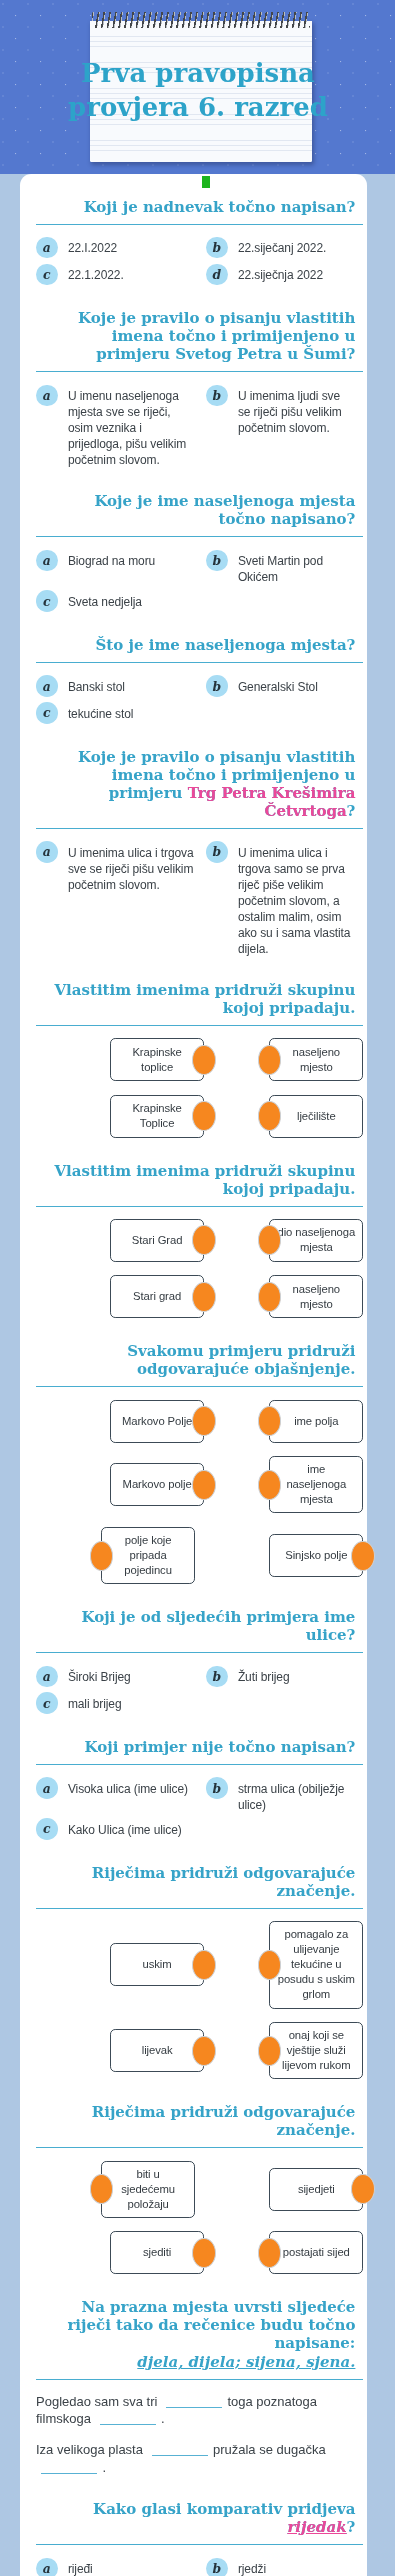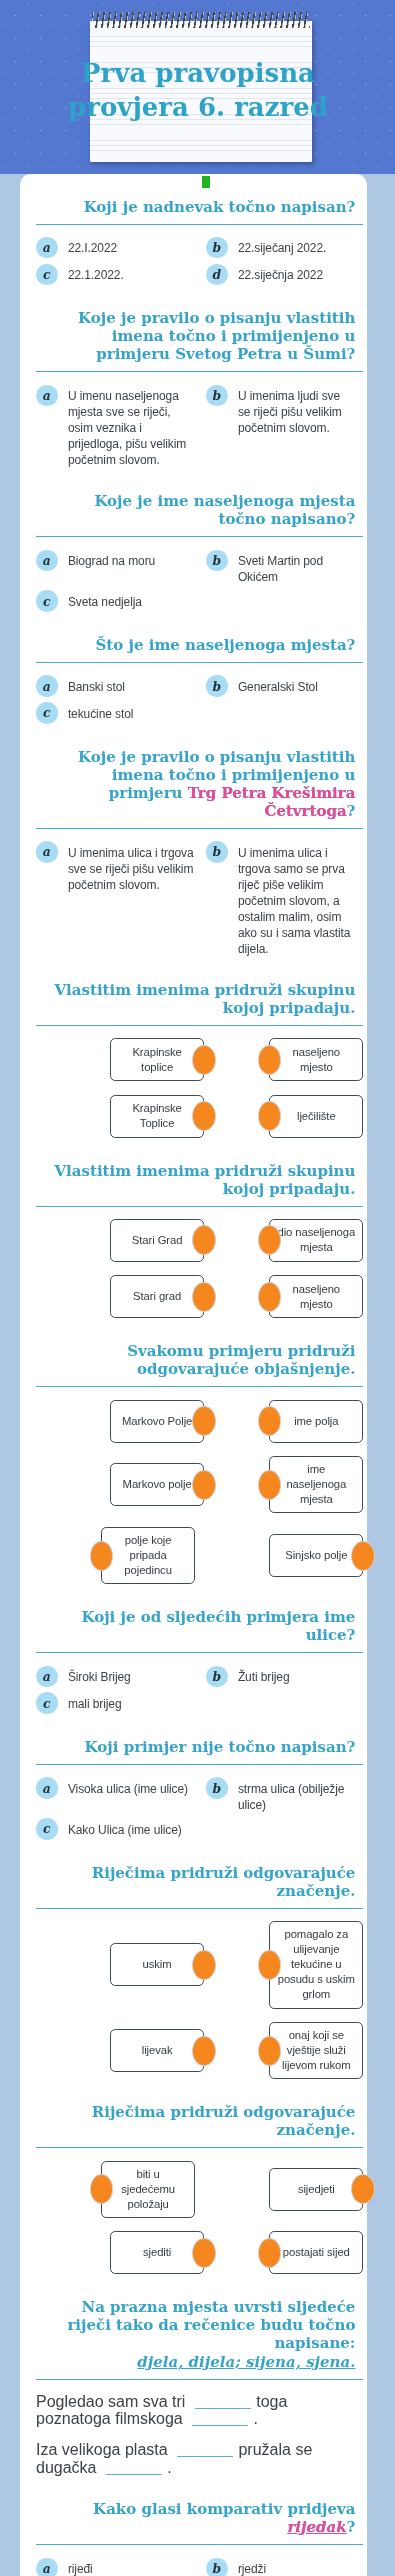--- a/index.html
+++ b/index.html
@@ -81,21 +81,21 @@
   }
   .mbox-left{margin-left:74px;}
   .mbox-right{margin-left:65px;}
   .mdot{
     position:absolute;top:50%;width:21.6px;height:28px;border-radius:50%;
     background:#f6871f;border:1px solid #ccd0d5;cursor:pointer;
   }
   .mdot-r{right:-12.4px;transform:translateY(-50%);}
   .mdot-l{left:-12.4px;transform:translateY(-50%);}
   
-  .fill-line{margin:0 0 13.4px 0;font-size:16px;color:#3b4248;line-height:17.5px;}
+  .fill-line{margin:0 0 13.4px 0;font-size:13px;color:#3b4248;line-height:17.5px;}
   .blank{
     display:inline-block;width:56px;height:11.3px;margin:0 5.2px;
     border-bottom:1px solid #58b2d4;vertical-align:-2.1px;cursor:text;
   }
 </style>
 </head>
 <body>
 
 <div class="page">
 

